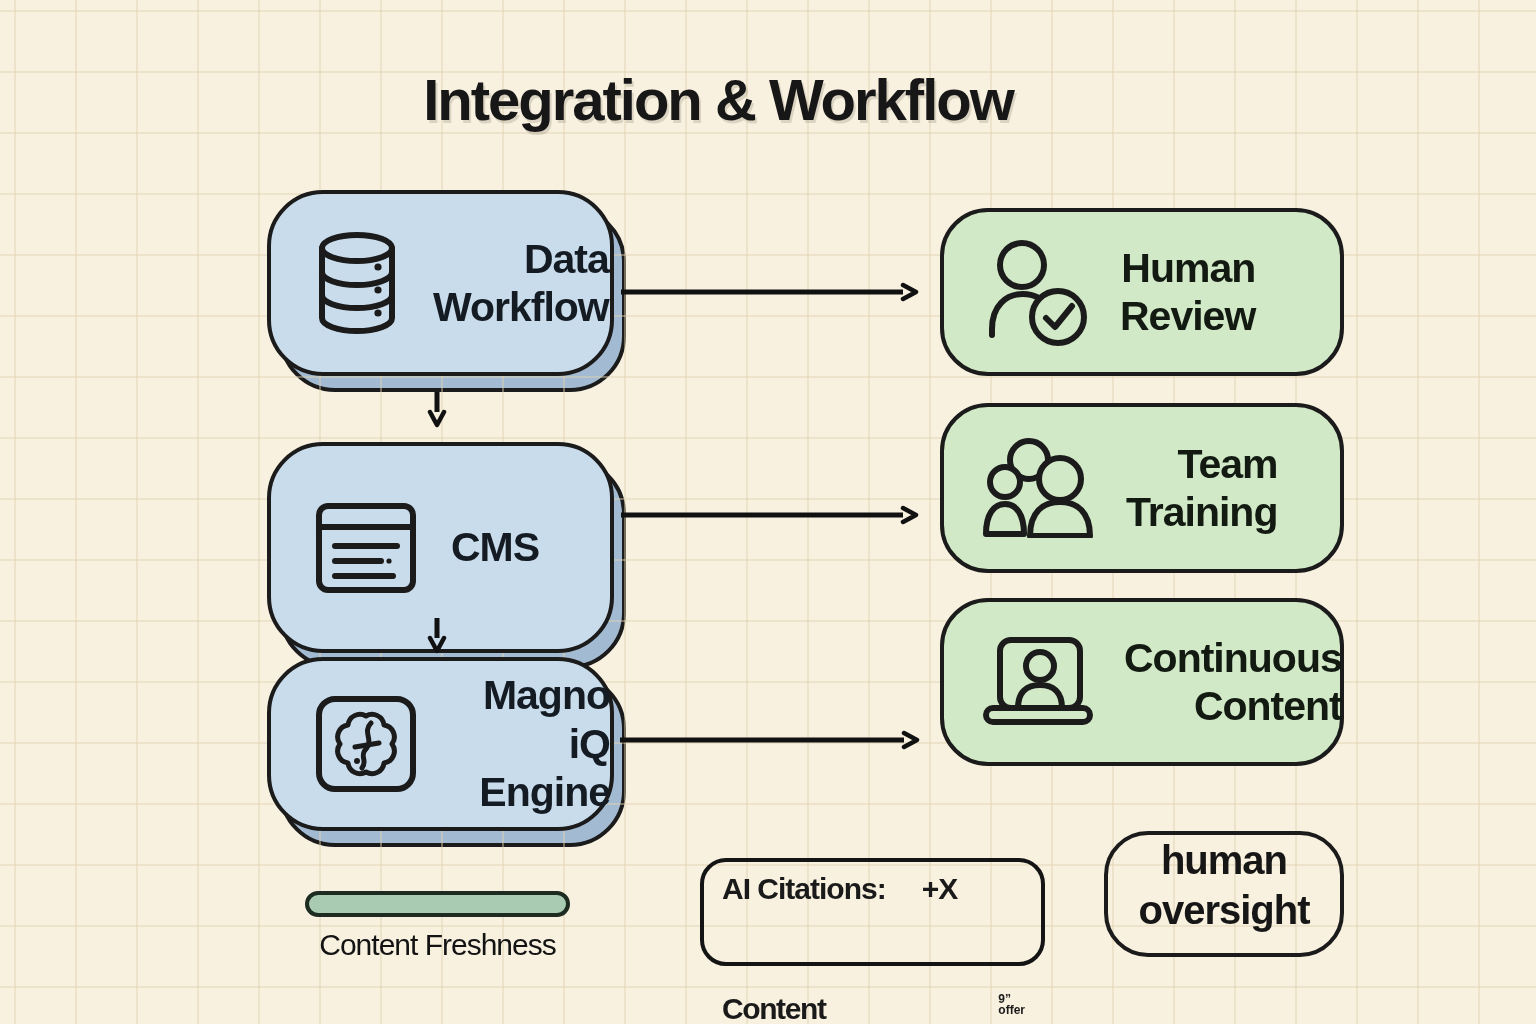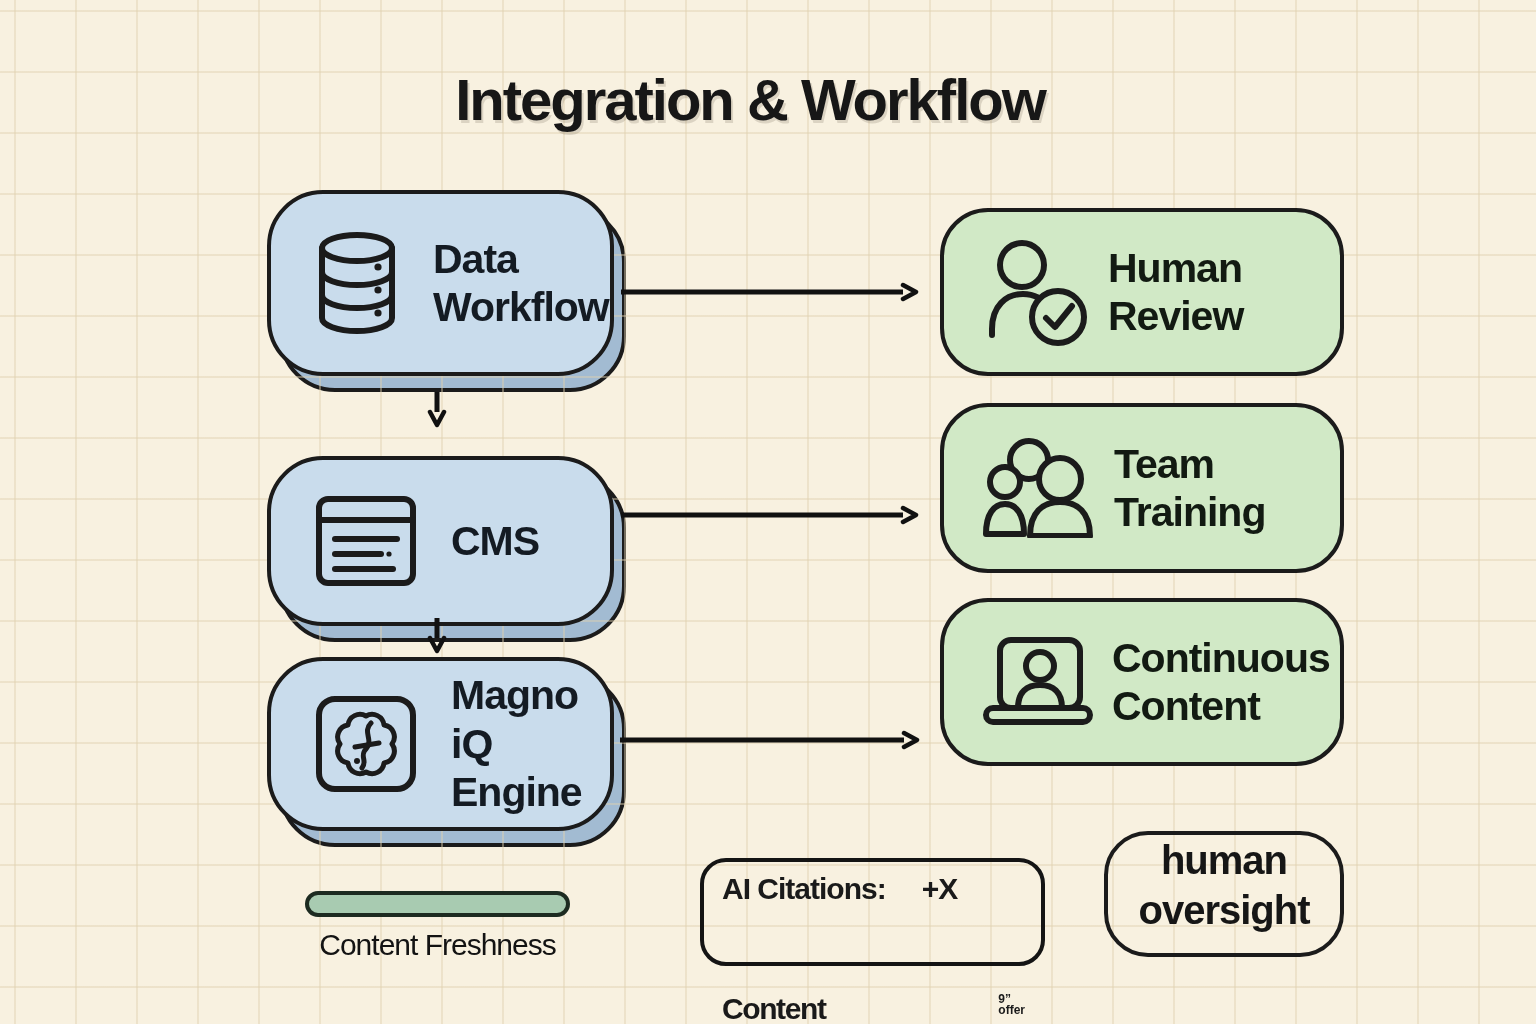--- a/index.html
+++ b/index.html
@@ -18,49 +18,49 @@
       linear-gradient(to bottom, rgba(224,209,176,.45) 1.5px, transparent 1.5px);
     background-size:61px 61px;
     background-position:14px 10px;
   }
   .title {
     position:absolute; left:0; top:66px; width:1436px;
     text-align:center;
     font-size:58px; font-weight:700; letter-spacing:-2px;
     color:#171717;
     text-shadow:2px 3px 0 rgba(90,80,60,.18);
-    margin-left:32px;
   }
   
   .fbox {
     position:absolute;
     display:flex; align-items:center;
     border:4px solid #1b1b1b;
   }
   .fbox .label {
     font-weight:700; line-height:1.18; letter-spacing:-1px;
     color:#141b23;
+    text-align:right;
   }
   .src {
     background:#c9dcec; border-radius:56px;
     padding-left:44px; gap:34px; width:347px;
   }
   .src::before {
     content:""; position:absolute; left:8px; top:12px;
     width:100%; height:100%;
     background:#a2bbd2; border:4px solid #1b1b1b;
     border-radius:56px; z-index:-1;
   }
   .out {
     background:#d1e9c6; border-radius:48px;
-    padding-left:36px; gap:16px; width:404px;
+    padding-left:36px; gap:28px; width:404px;
   }
   .out .label { color:#121a12; }
   #box-data-sources { left:267px; top:190px; height:186px; }
-  #box-cms          { left:267px; top:456px; height:170px; }
+  #box-cms          { left:267px; top:442px; height:211px; }
   #box-magno        { left:267px; top:657px; height:174px; }
   #box-human-review { left:940px; top:208px; height:168px; }
   #box-team-training{ left:940px; top:403px; height:170px; }
   #box-continuous   { left:940px; top:598px; height:168px; }
   .label-lg { font-size:41px; }
   .icon-wrap { flex:0 0 auto; display:flex; align-items:center; justify-content:center; }
   svg.ic { display:block; }
   .stroke { fill:none; stroke:#1b1b1b; stroke-width:6; stroke-linecap:round; stroke-linejoin:round; }
   .stroke-fill-green { fill:#d1e9c6; stroke:#1b1b1b; stroke-width:6; stroke-linecap:round; stroke-linejoin:round; }
   .dot { fill:#1b1b1b; stroke:none; }

